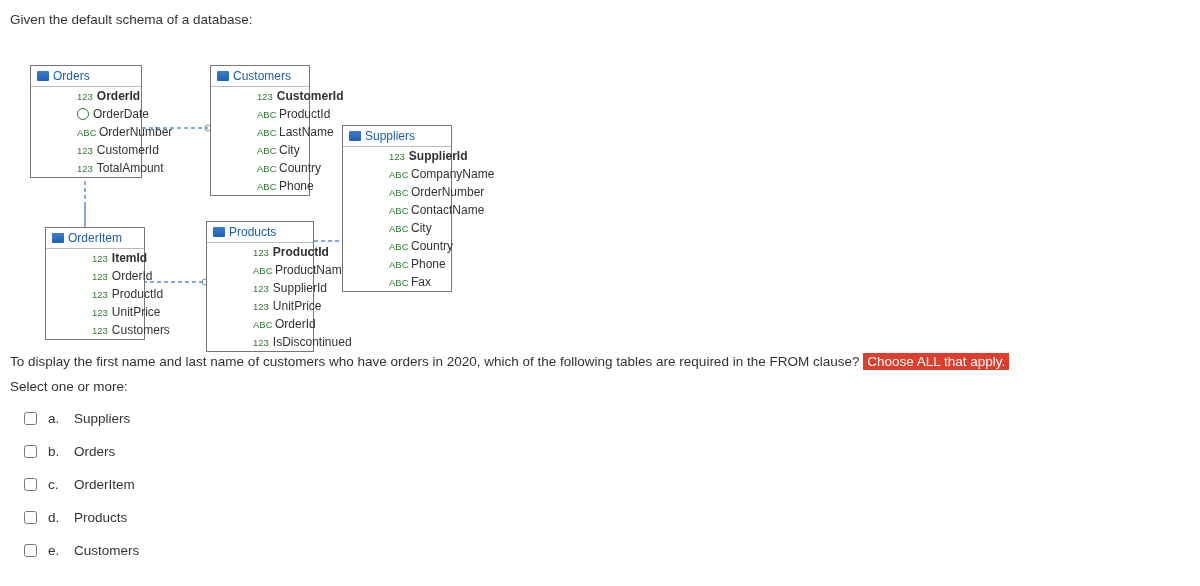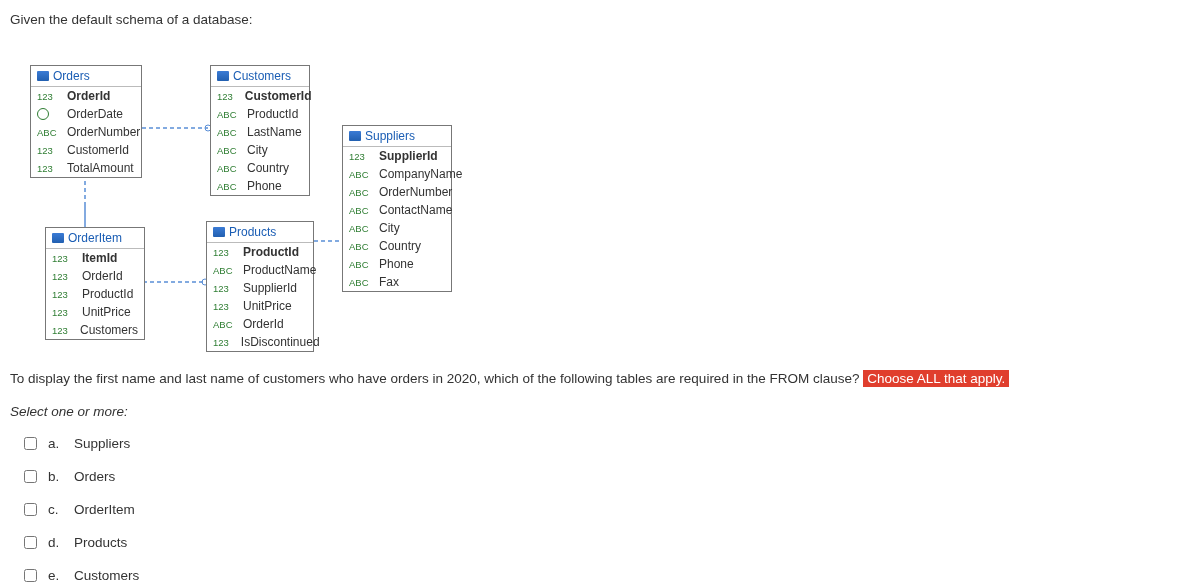--- a/index.html
+++ b/index.html
@@ -5,21 +5,21 @@
   * { box-sizing: border-box; }
   body {
     font-family: Arial, Helvetica, sans-serif;
     font-size: 13px;
     color: #333;
     margin: 0;
     padding: 8px 10px;
     background: #fff;
   }
   .intro, .question { margin: 4px 0 8px 0; font-size: 13.5px; color: #333; }
-  .question { margin-top: 26px; }
+  .question { margin-top: 9px; }
   .highlight {
     background: #e03e2d;
     color: #fff;
     padding: 1px 4px;
     font-size: 13.5px;
   }
   .schema-canvas {
     position: relative;
     height: 310px;
     margin: 4px 0 6px 0;
@@ -45,22 +45,23 @@
     display: inline-block;
     width: 12px; height: 10px;
     background: linear-gradient(#3a7bd5, #215fb0);
     border-radius: 1px;
   }
   .entity .fields { padding: 0; }
   .entity .field {
     padding: 2px 6px;
     display: flex;
     align-items: center;
-    gap: 12px;
+    gap: 4px;
     white-space: nowrap;
+    margin-left: 40px;
   }
   .entity .field.key .fname { font-weight: bold; }
   .typetag {
     font-size: 9.5px;
     color: #666;
     width: 18px;
     display: inline-block;
     text-align: left;
   }
   .typetag.num { color: #2e7d32; }
@@ -73,21 +74,21 @@
     border-radius: 50%;
     position: relative;
     top: 1px;
   }
   svg.connector {
     position: absolute;
     top: 0; left: 0;
     width: 100%; height: 100%;
     pointer-events: none;
   }
-  .select-one { margin-top: 18px; margin-bottom: 8px; font-size: 13.5px; font-style: italic; }
+  .select-one { margin-top: 10px; margin-bottom: 8px; font-size: 13.5px; }
   .options { list-style: none; padding: 0; margin: 0; }
   .options li {
     display: flex;
     align-items: center;
     gap: 8px;
     padding: 7px 0 7px 10px;
     font-size: 13.5px;
   }
   .options input[type=checkbox] {
     width: 13px; height: 13px;

